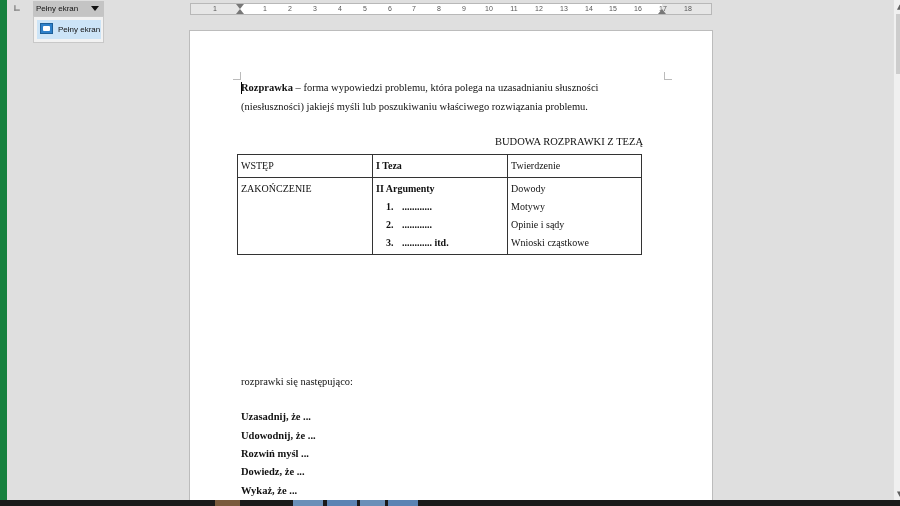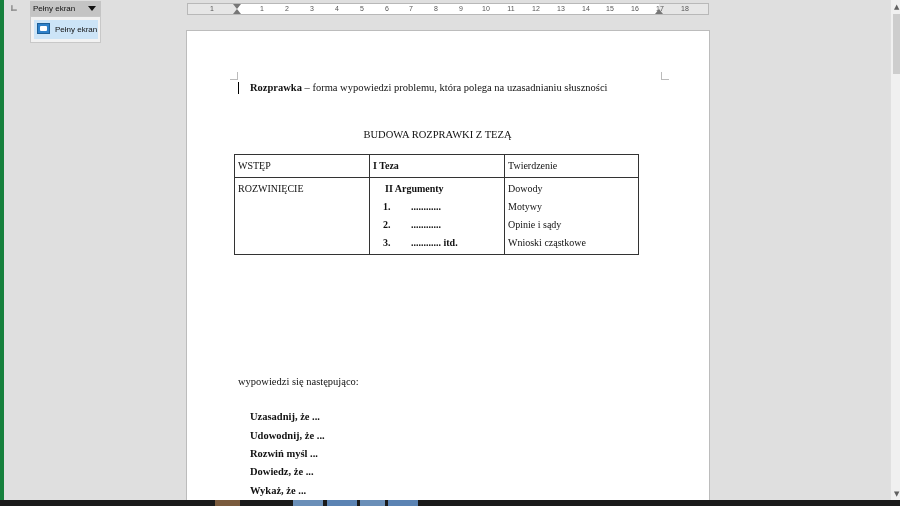--- a/index.html
+++ b/index.html
@@ -1,19 +1,19 @@
 <!DOCTYPE html>
 <html><head>
   <meta charset="utf-8">
   <style>
     * { box-sizing: border-box; margin: 0; padding: 0; }
     html, body { width: 900px; height: 506px; overflow: hidden; background: #1a1a1a; }
     body { position: relative; font-family: "Liberation Serif", serif; }
 
-    .app { position: absolute; left: 0; top: 0; width: 900px; height: 500px; background: #dfdfdf; border-left: 4px solid #15803d; }
+    .app { position: absolute; left: 0; top: 0; width: 900px; height: 500px; background: #dfdfdf; border-left: 7px solid #15803d; }
 
     
     .ruler-corner { position: absolute; left: 6px; top: 4px; width: 8px; height: 8px; border-left: 2px solid #8a8a8a; border-bottom: 2px solid #8a8a8a; transform: scale(0.7); }
     .ruler { position: absolute; left: 183px; top: 3px; width: 522px; height: 12px; background: #fff; border: 1px solid #b8b8b8; font-family: "Liberation Sans", sans-serif; font-size: 7px; color: #555; }
     .ruler .margin-l { position: absolute; left: 0; top: 0; width: 49px; height: 10px; background: #e6e6e6; }
     .ruler .margin-r { position: absolute; right: 0; top: 0; width: 49px; height: 10px; background: #e6e6e6; }
     .ruler .tick { position: absolute; top: 1px; transform: translateX(-50%); }
     .ruler .indent-l { position: absolute; left: 45px; top: 0; width: 0; height: 0; border-left: 4px solid transparent; border-right: 4px solid transparent; border-top: 5px solid #777; }
     .ruler .indent-l2 { position: absolute; left: 45px; top: 5px; width: 0; height: 0; border-left: 4px solid transparent; border-right: 4px solid transparent; border-bottom: 5px solid #777; }
     .ruler .indent-r { position: absolute; right: 45px; top: 5px; width: 0; height: 0; border-left: 4px solid transparent; border-right: 4px solid transparent; border-bottom: 5px solid #777; }
@@ -27,23 +27,23 @@
     .dropdown-item .fs-icon::after { content: ""; position: absolute; left: 2px; top: 2px; width: 7px; height: 5px; background: #fff; border-radius: 1px; }
 
     
     .page { position: absolute; left: 182px; top: 30px; width: 524px; height: 476px; background: #fff; border: 1px solid #bcbcbc; border-bottom: none; }
     .corner-mark { position: absolute; width: 8px; height: 8px; }
     .corner-tl { left: 43px; top: 41px; border-right: 1px solid #bbb; border-bottom: 1px solid #bbb; }
     .corner-tr { left: 474px; top: 41px; border-left: 1px solid #bbb; border-bottom: 1px solid #bbb; }
     .cursor { position: absolute; left: 51px; top: 51px; width: 1px; height: 12px; background: #000; }
 
     .p { position: absolute; left: 51px; font-size: 10.5px; color: #111; white-space: nowrap; line-height: 12px; }
-    .b { font-weight: bold; padding-left: 12px; }
+    .b { font-weight: bold; }
 
-    .title-center { position: absolute; left: 48px; width: 405px; top: 98px; text-align: center; font-size: 10.5px; color: #111; }
+    .title-center { position: absolute; left: 48px; width: 405px; top: 105px; text-align: right; font-size: 10.5px; color: #111; }
 
     table.structure { position: absolute; left: 47px; top: 123px; width: 405px; border-collapse: collapse; font-size: 10px; color: #111; }
     table.structure td { border: 1.5px solid #333; vertical-align: top; padding: 2px 3px 2px 3px; line-height: 18px; }
     table.structure td.c1 { width: 135px; font-family: Liberation Serif, serif; }
     table.structure td.c2 { width: 135px; }
     .numbered { padding-left: 10px; }
     .numbered .num { display: inline-block; width: 16px; font-weight: bold; }
 
     
     .vscroll { position: absolute; left: 886px; top: 0; width: 14px; height: 500px; background: #f0f0f0; border-left: 1px solid #e0e0e0; }
@@ -101,50 +101,51 @@
   </div>
 
   <div class="page">
     <div class="corner-mark corner-tl"></div>
     <div class="corner-mark corner-tr"></div>
     <div class="cursor"></div>
 
     <div class="p" style="top:51px">
       <span class="b">Rozprawka</span><span> – forma wypowiedzi problemu, która polega na uzasadnianiu słuszności</span>
     </div>
+    <div class="p" style="top:70px">(niesłuszności) jakiejś myśli lub poszukiwaniu właściwego rozwiązania problemu.</div>
 
     <div class="title-center">BUDOWA ROZPRAWKI Z TEZĄ</div>
 
     <table class="structure">
       <tbody>
           <tr>
         <td class="c1">WSTĘP</td>
         <td class="c2 b">I Teza</td>
         <td>Twierdzenie</td>
       </tr>
       <tr>
-        <td class="c1">ROZWINIĘCIE</td>
+        <td class="c1">ZAKOŃCZENIE</td>
         <td class="c2">
           <div class="b">II Argumenty</div>
           <div class="numbered"><span class="num">1.</span><span class="b">............</span></div>
           <div class="numbered"><span class="num">2.</span><span class="b">............</span></div>
           <div class="numbered"><span class="num">3.</span><span class="b">............ itd.</span></div>
         </td>
         <td>
           <div>Dowody</div>
           <div>Motywy</div>
           <div>Opinie i sądy</div>
           <div>Wnioski cząstkowe</div>
         </td>
       </tr>
     </tbody>
       </table>
 
 
-    <div class="p" style="top:345px">wypowiedzi się następująco:</div>
+    <div class="p" style="top:345px">rozprawki się następująco:</div>
 
     <div class="p b" style="top:380px">Uzasadnij, że ...</div>
     <div class="p b" style="top:399px">Udowodnij, że ...</div>
     <div class="p b" style="top:417px">Rozwiń myśl ...</div>
     <div class="p b" style="top:435px">Dowiedz, że ...</div>
     <div class="p b" style="top:454px">Wykaż, że ...</div>
   </div>
 
   <div class="vscroll">
     <span class="up">▲</span>

